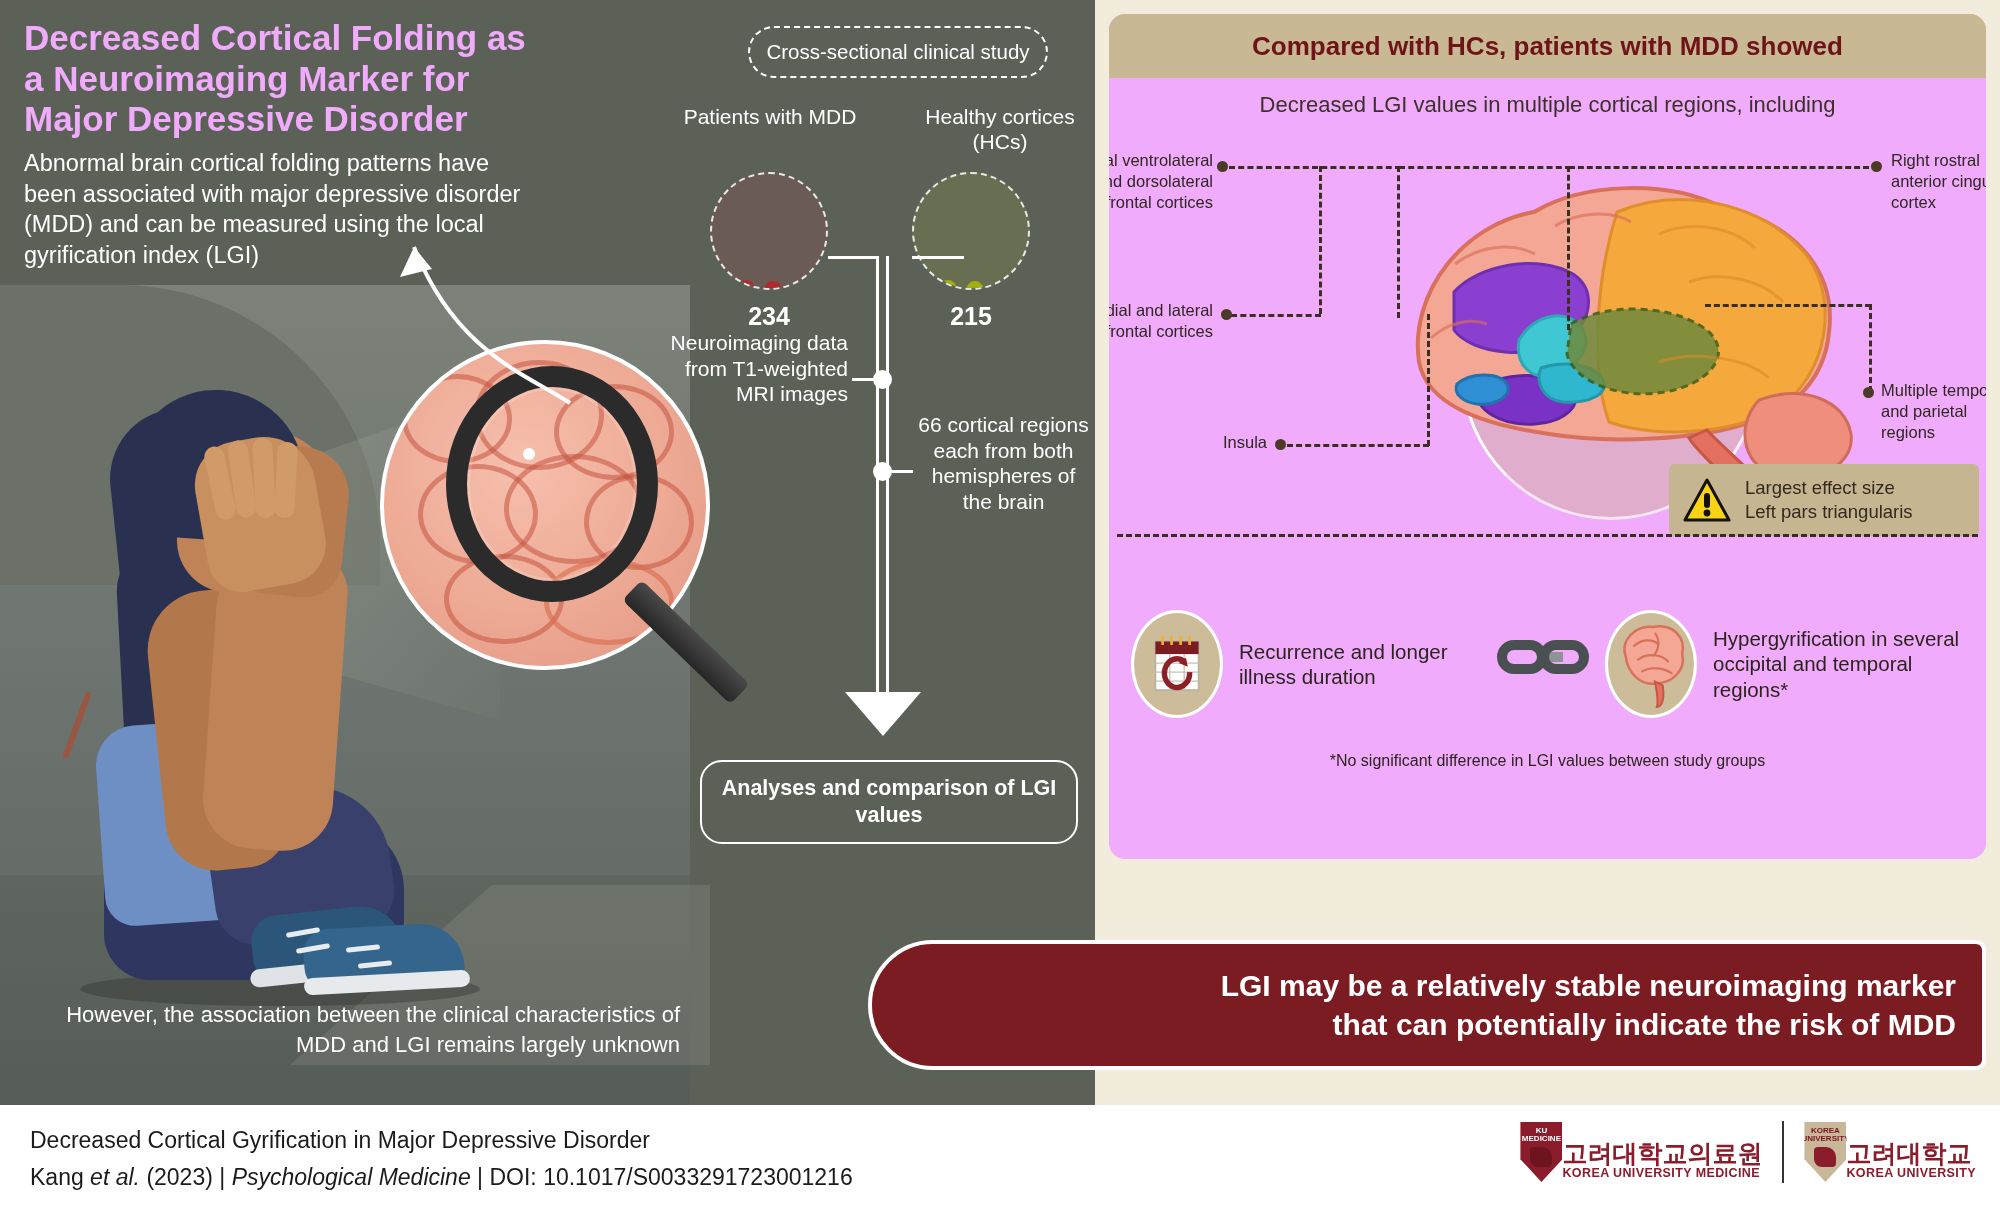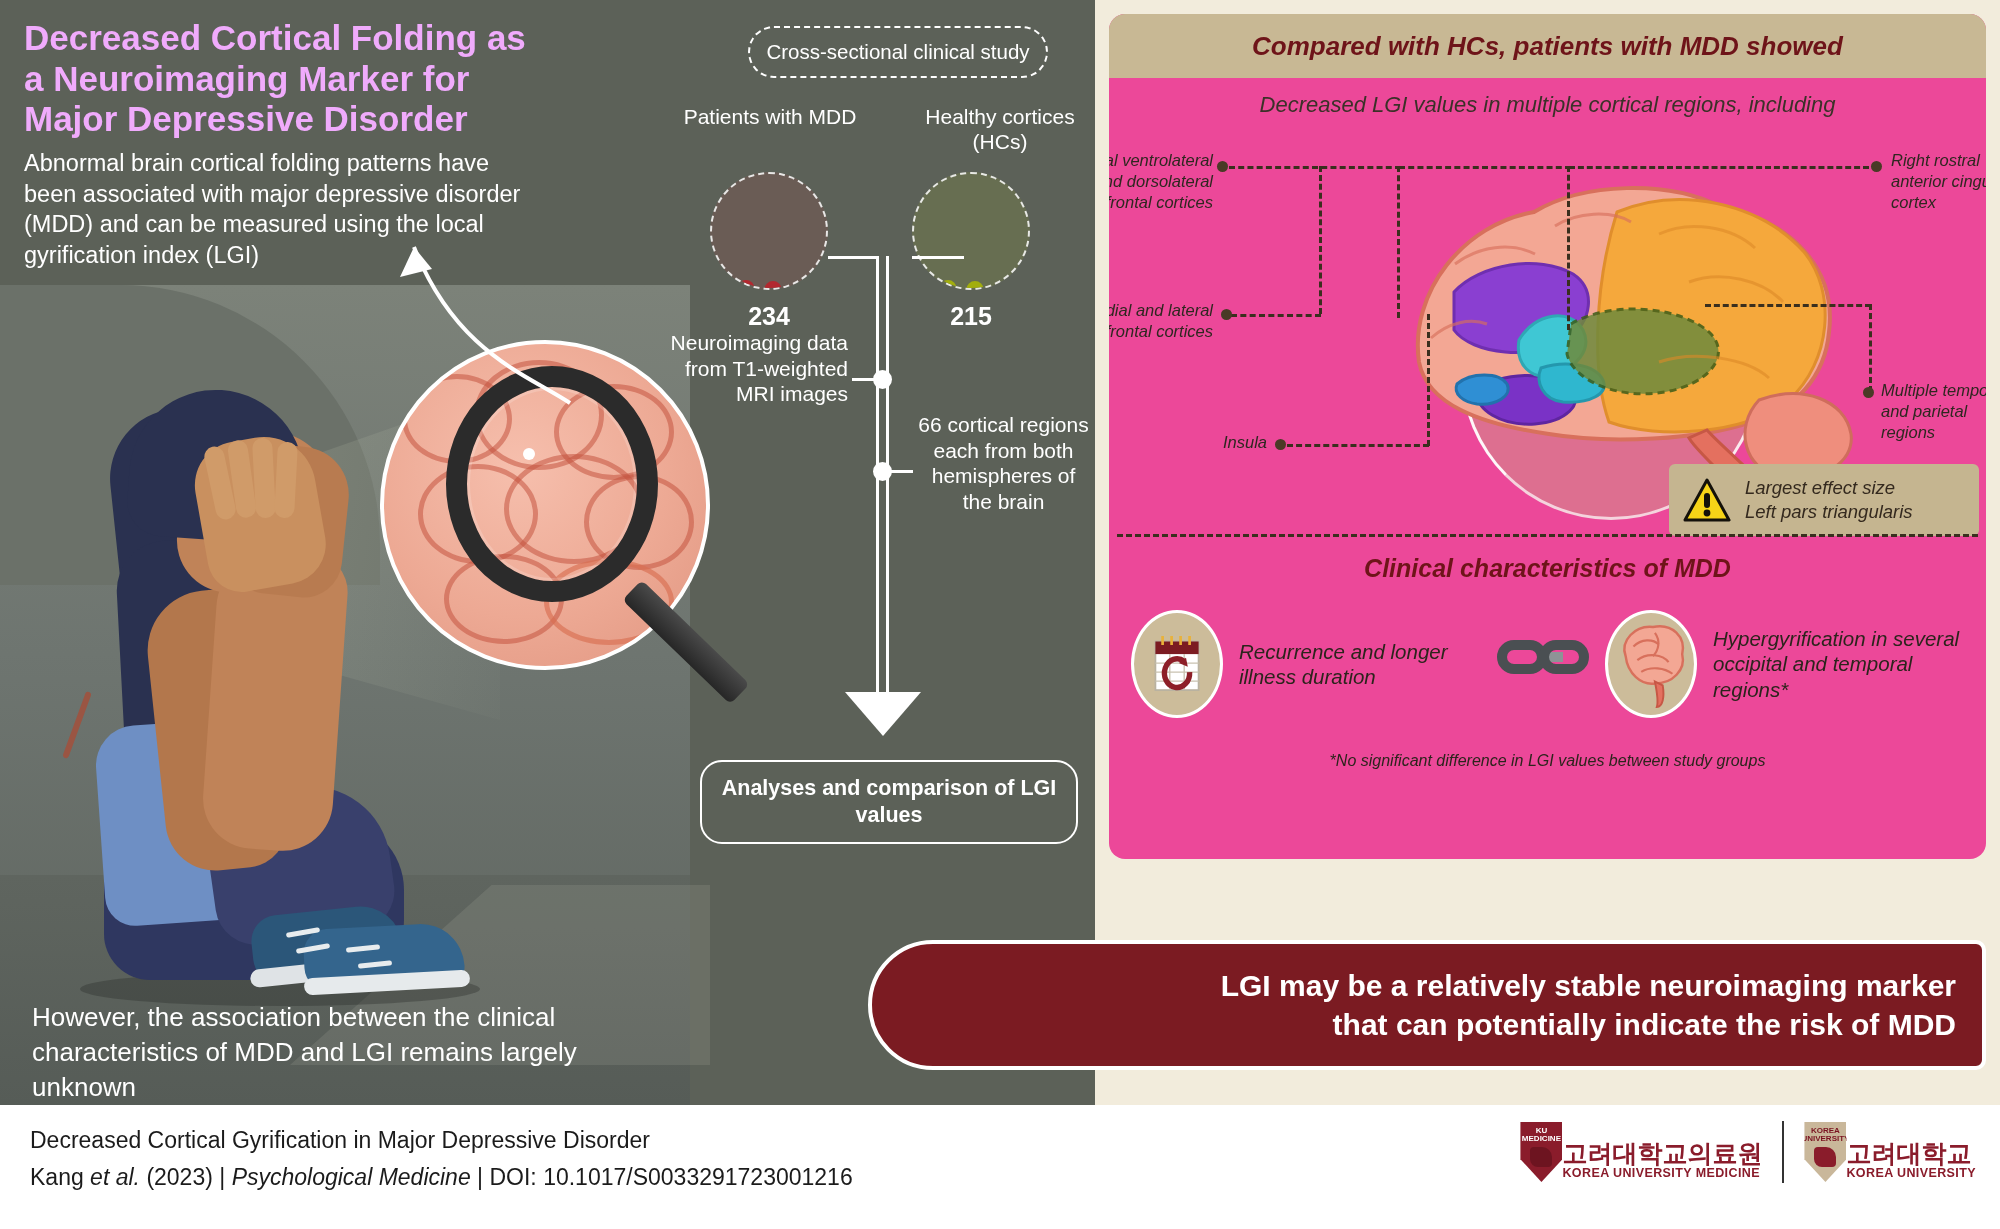--- a/index.html
+++ b/index.html
@@ -105,22 +105,22 @@
 
   .title {
     position:absolute; left:24px; top:18px; width: 520px;
     color:#f0abfc; font-size:35px; font-weight:bold; line-height:1.16;
   }
   .subtitle {
     position:absolute; left:24px; top:148px; width: 500px;
     color:#ffffff; font-size:23.5px; line-height:1.30;
   }
   .bottom-note {
-    position:absolute; left:32px; top:1000px; width: 640px;
-    color:#ffffff; font-size:26px; line-height:1.35;
+    position:absolute; left:40px; top:1000px; width: 640px;
+    color:#ffffff; font-size:22px; line-height:1.35;text-align:right;
   }
 
   
   .mid {
     position:absolute; left: 680px; top:0; width: 415px; height: 1105px;
     color:#ffffff;
   }
   .pill-dashed {
     position:absolute; left: 68px; top: 26px; width: 300px; height: 52px;
     border: 2.5px dashed #ffffff; border-radius: 26px;
@@ -168,21 +168,21 @@
     font-size:21.5px; font-weight:bold; line-height:1.25; padding: 0 14px;
   }
 
   
   .right-panel {
     position:absolute; left:1095px; top:0; width: 905px; height: 1105px;
     background:#f2ecdc;
   }
   .rp-card {
     position:absolute; left: 14px; top: 14px; width: 877px; height: 845px;
-    background:#ec4899; border-radius: 16px; overflow:hidden;font-style:italic;
+    background:#f0abfc; border-radius: 16px; overflow:hidden;
   }
   .rp-header {
     position:absolute; left:0; top:0; width:100%; height: 64px;
     background:#c8b894; display:flex; align-items:center; justify-content:center;
     color:#6e1419; font-size:26px; font-weight:bold;
   }
   .rp-sub {
     position:absolute; top: 78px; width:100%; text-align:center;
     color:#3b3128; font-size:22px;
   }
@@ -475,21 +475,20 @@
           <rect x="21" y="15" width="6" height="15" rx="3" fill="#14110a"></rect>
           <circle cx="24" cy="35" r="3.4" fill="#14110a"></circle>
         </svg>
         <div class="effect-text">
           <div>Largest effect size</div>
           <div>Left pars triangularis</div>
         </div>
       </div>
 
       <div class="divider-dashed"></div>
-      <div class="cc-title">Clinical characteristics of MDD</div>
 
       <div class="cc-row">
         <div class="cc-item" style="left:22px; top:4px; width:350px;">
           <div class="cc-oval">
             <svg viewBox="0 0 60 70" width="54" height="64">
               <rect x="6" y="10" width="48" height="54" fill="#ffffff" stroke="#b9b2a0" stroke-width="2"></rect>
               <rect x="6" y="10" width="48" height="14" fill="#7b1b22"></rect>
               <g stroke="#c9c2b0" stroke-width="1.5">
                 <line x1="6" y1="34" x2="54" y2="34"></line>
                   <line x1="6" y1="44" x2="54" y2="44"></line>

